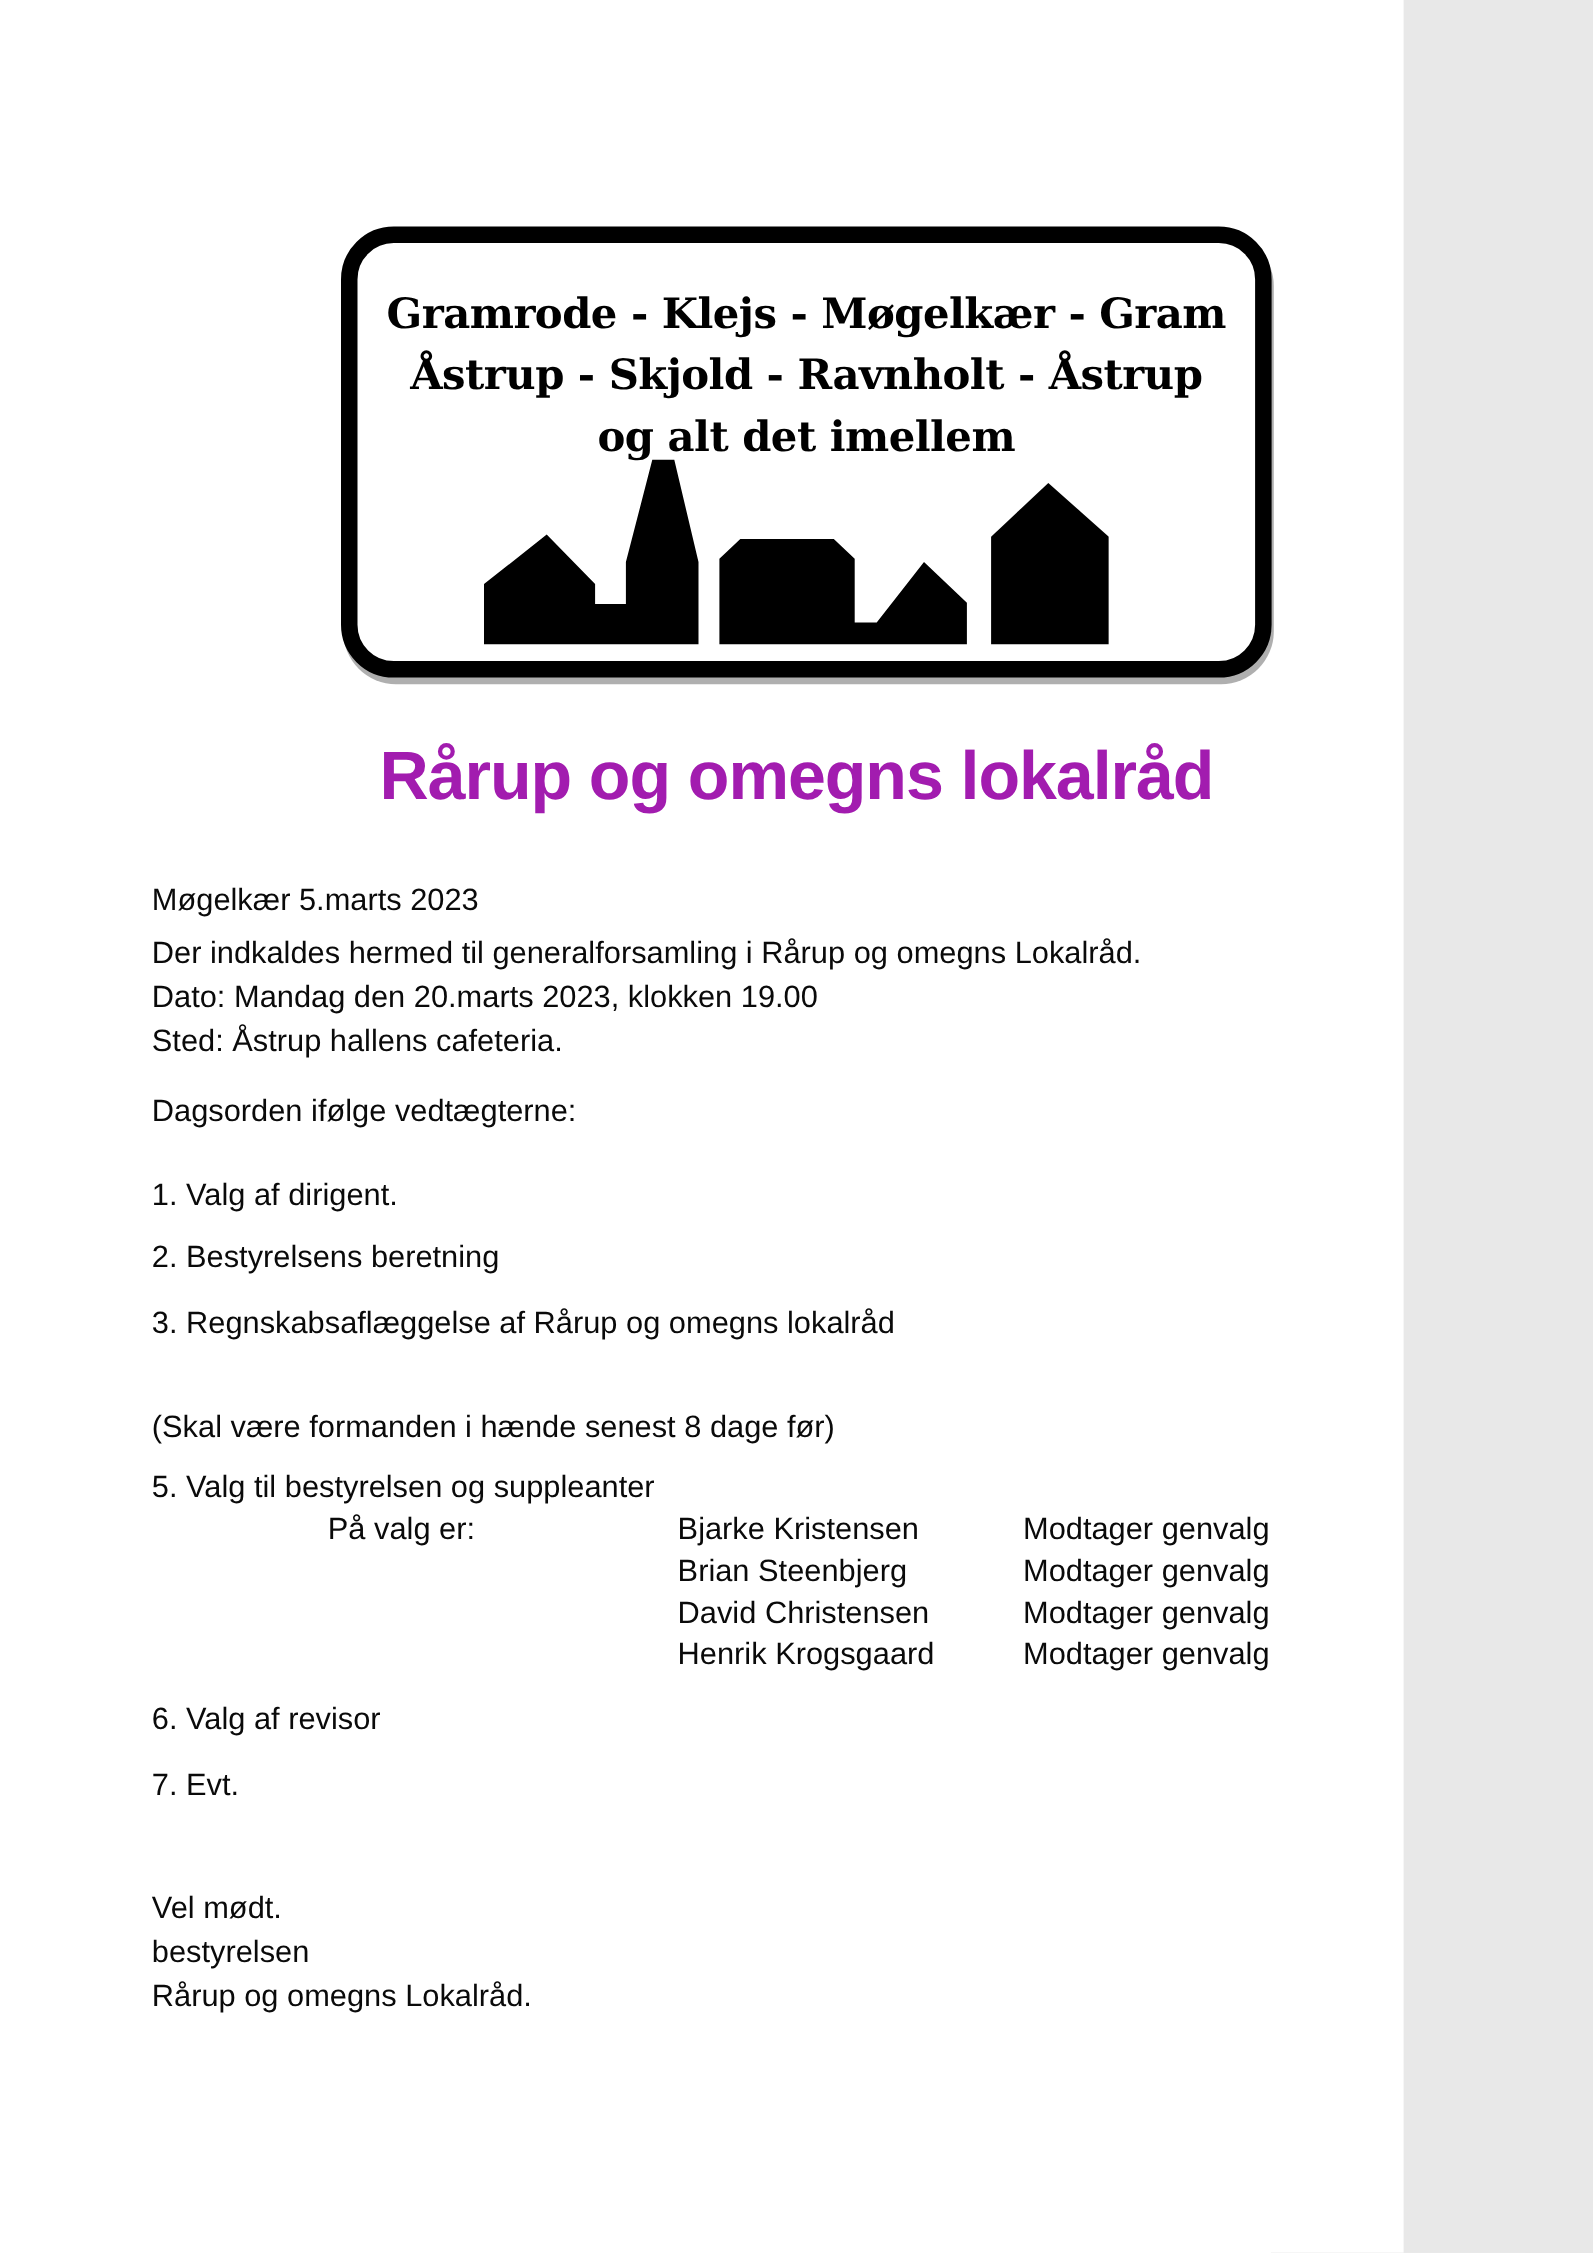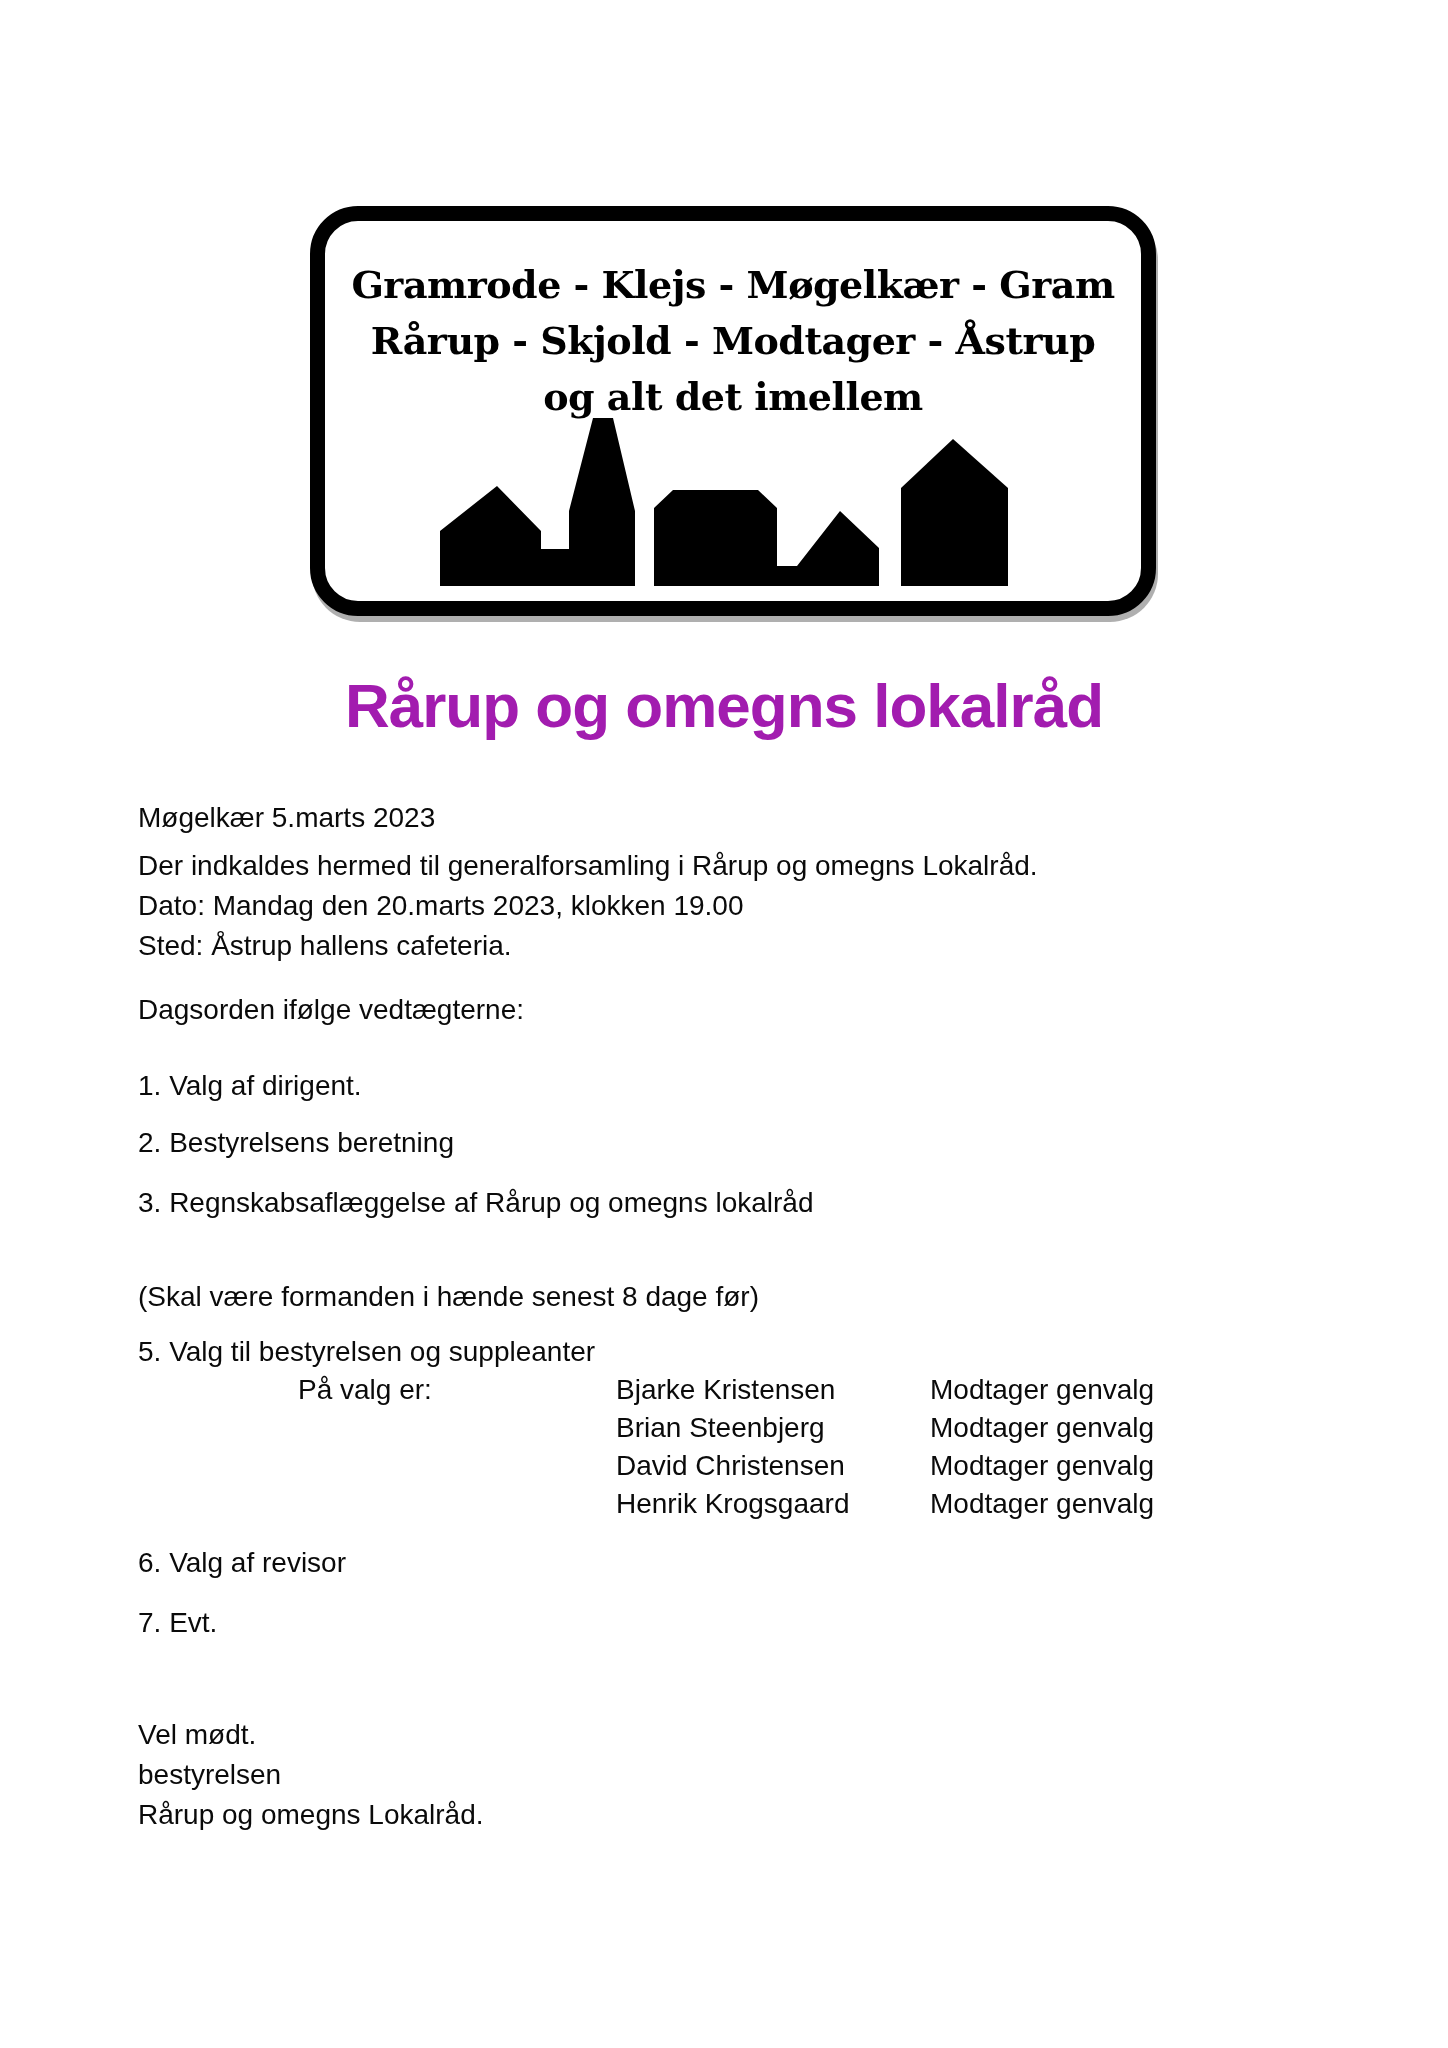--- a/index.html
+++ b/index.html
@@ -1,18 +1,18 @@
 <!DOCTYPE html>
 <html><head>
 <meta charset="utf-8">
 <style>
   html,body{margin:0;padding:0;background:#e8e8e8;}
   .page{
     position:relative;
-    width:1448px;height:2048px;
+    width:1276px;height:2048px;
     background:#ffffff;
     font-family:"Liberation Sans","DejaVu Sans",sans-serif;
     color:#0a0a0a;
     overflow:hidden;
   }
   
   .logo-badge{
     position:absolute;
     left:310px;top:206px;
     width:846px;height:410px;
@@ -73,21 +73,21 @@
   .cell.c-status{left:930px;}
 </style>
 </head>
 <body>
 
 <div class="page">
 
   <div class="logo-badge">
     <div class="logo-text">
       <div>Gramrode - Klejs - Møgelkær - Gram</div>
-      <div>Rårup - Skjold - Modtager - Åstrup</div>
+      <div>Åstrup - Skjold - Ravnholt - Åstrup</div>
       <div>og alt det imellem</div>
     </div>
     <svg class="skyline" viewBox="0 0 568 171" aria-hidden="true">
 
       <path fill="#000" d="M0,171 L0,116 L57,71 L101,116 L101,134 L129,134 L129,96 L153,3 L173,3 L195,96 L195,171 Z"></path>
 
       <path fill="#000" d="M214,171 L214,93 L233,75 L318,75 L337,93 L337,151 L357,151 L400,96 L439,133 L439,171 Z"></path>
 
       <path fill="#000" d="M461,171 L461,73 L513,24 L568,73 L568,171 Z"></path>
     </svg>

